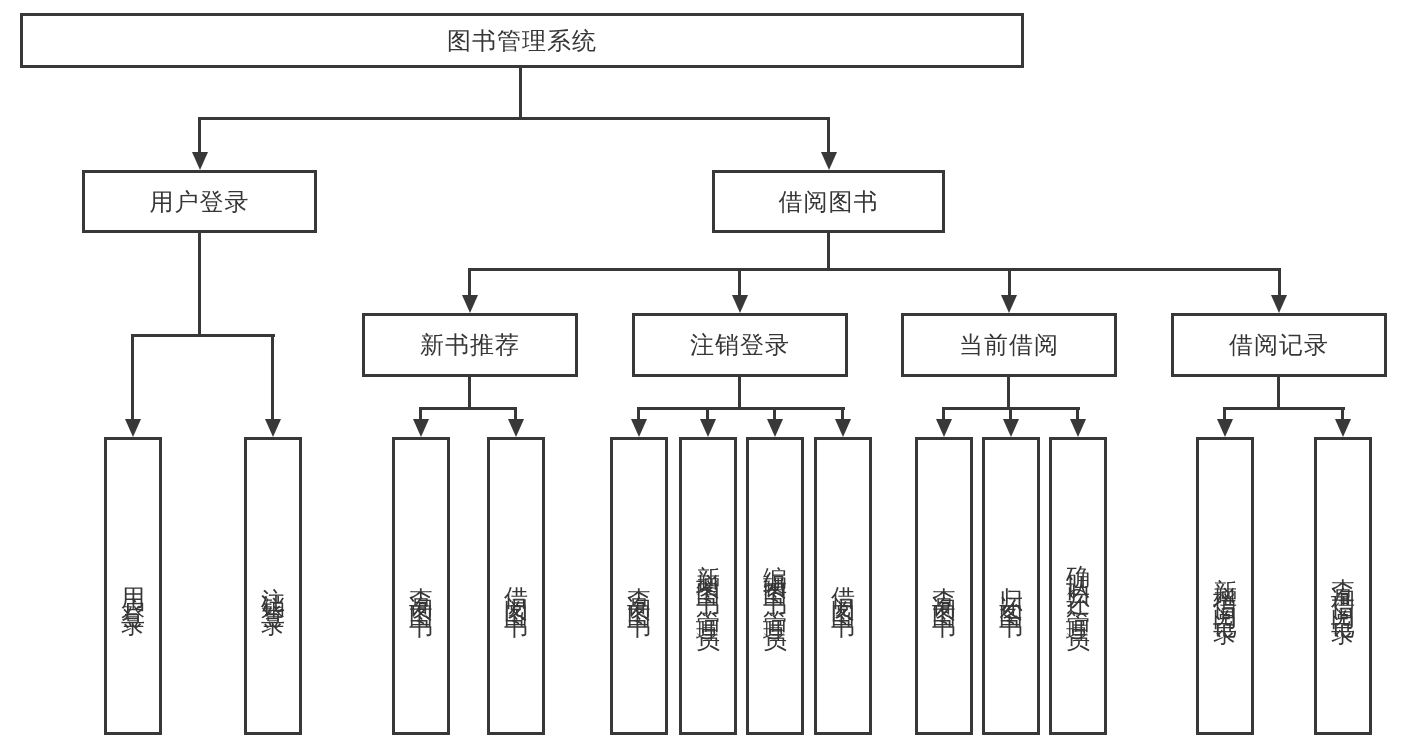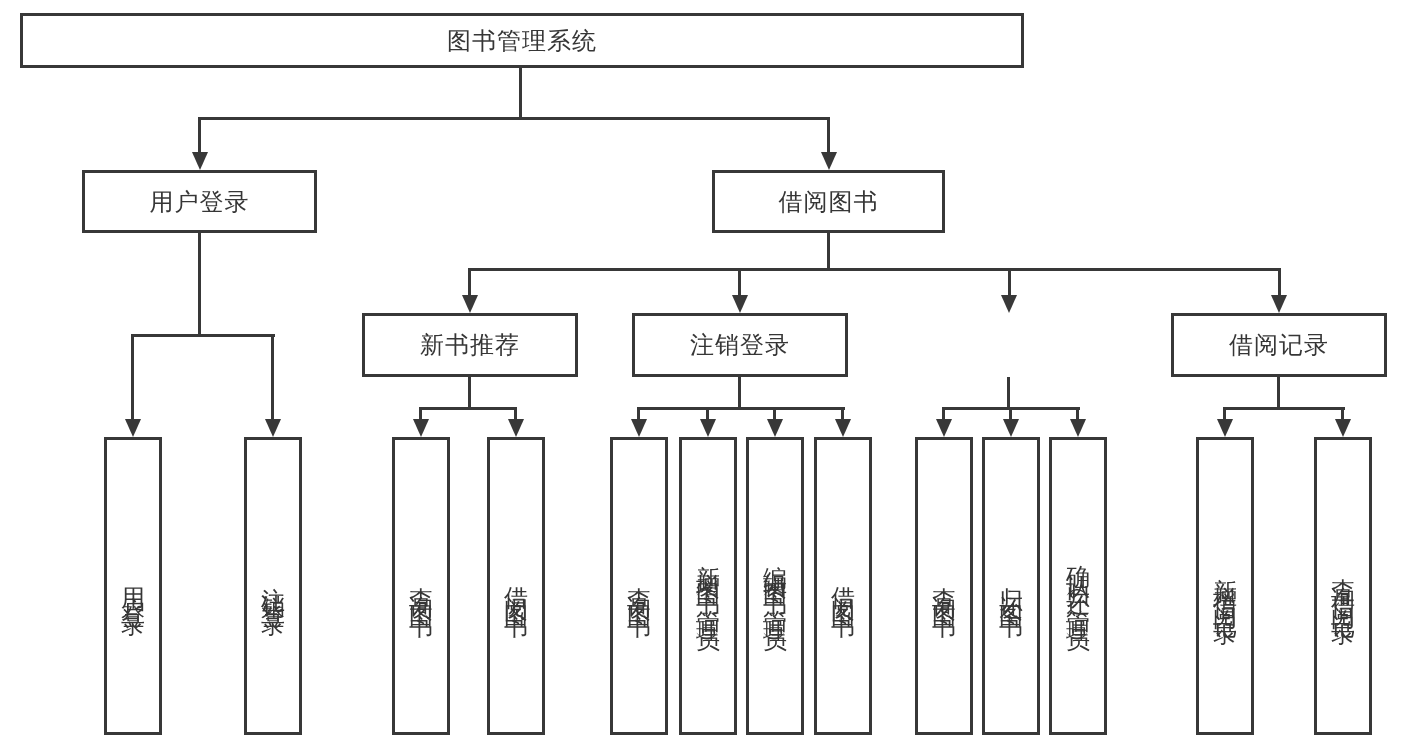--- a/index.html
+++ b/index.html
@@ -76,20 +76,21 @@
 
 <div id="canvas">
 
   <div class="box" style="left:20px; top:13px; width:1004px; height:55px;">图书管理系统</div>
 
   <div class="box" style="left:82px; top:170px; width:235px; height:63px;">用户登录</div>
   <div class="box" style="left:712px; top:170px; width:233px; height:63px;">借阅图书</div>
 
   <div class="box" style="left:362px; top:313px; width:216px; height:64px;">新书推荐</div>
   <div class="box" style="left:632px; top:313px; width:216px; height:64px;">注销登录</div>
+  <div class="box" style="left:901px; top:313px; width:216px; height:64px;">当前借阅</div>
   <div class="box" style="left:1171px; top:313px; width:216px; height:64px;">借阅记录</div>
 
   <div class="vbox" style="left:104px;">
     <span class="vtext">用户登录</span>
   </div>
   <div class="vbox" style="left:244px;">
     <span class="vtext">注销登录</span>
   </div>
   <div class="vbox" style="left:392px;">
     <span class="vtext">查询图书</span>

